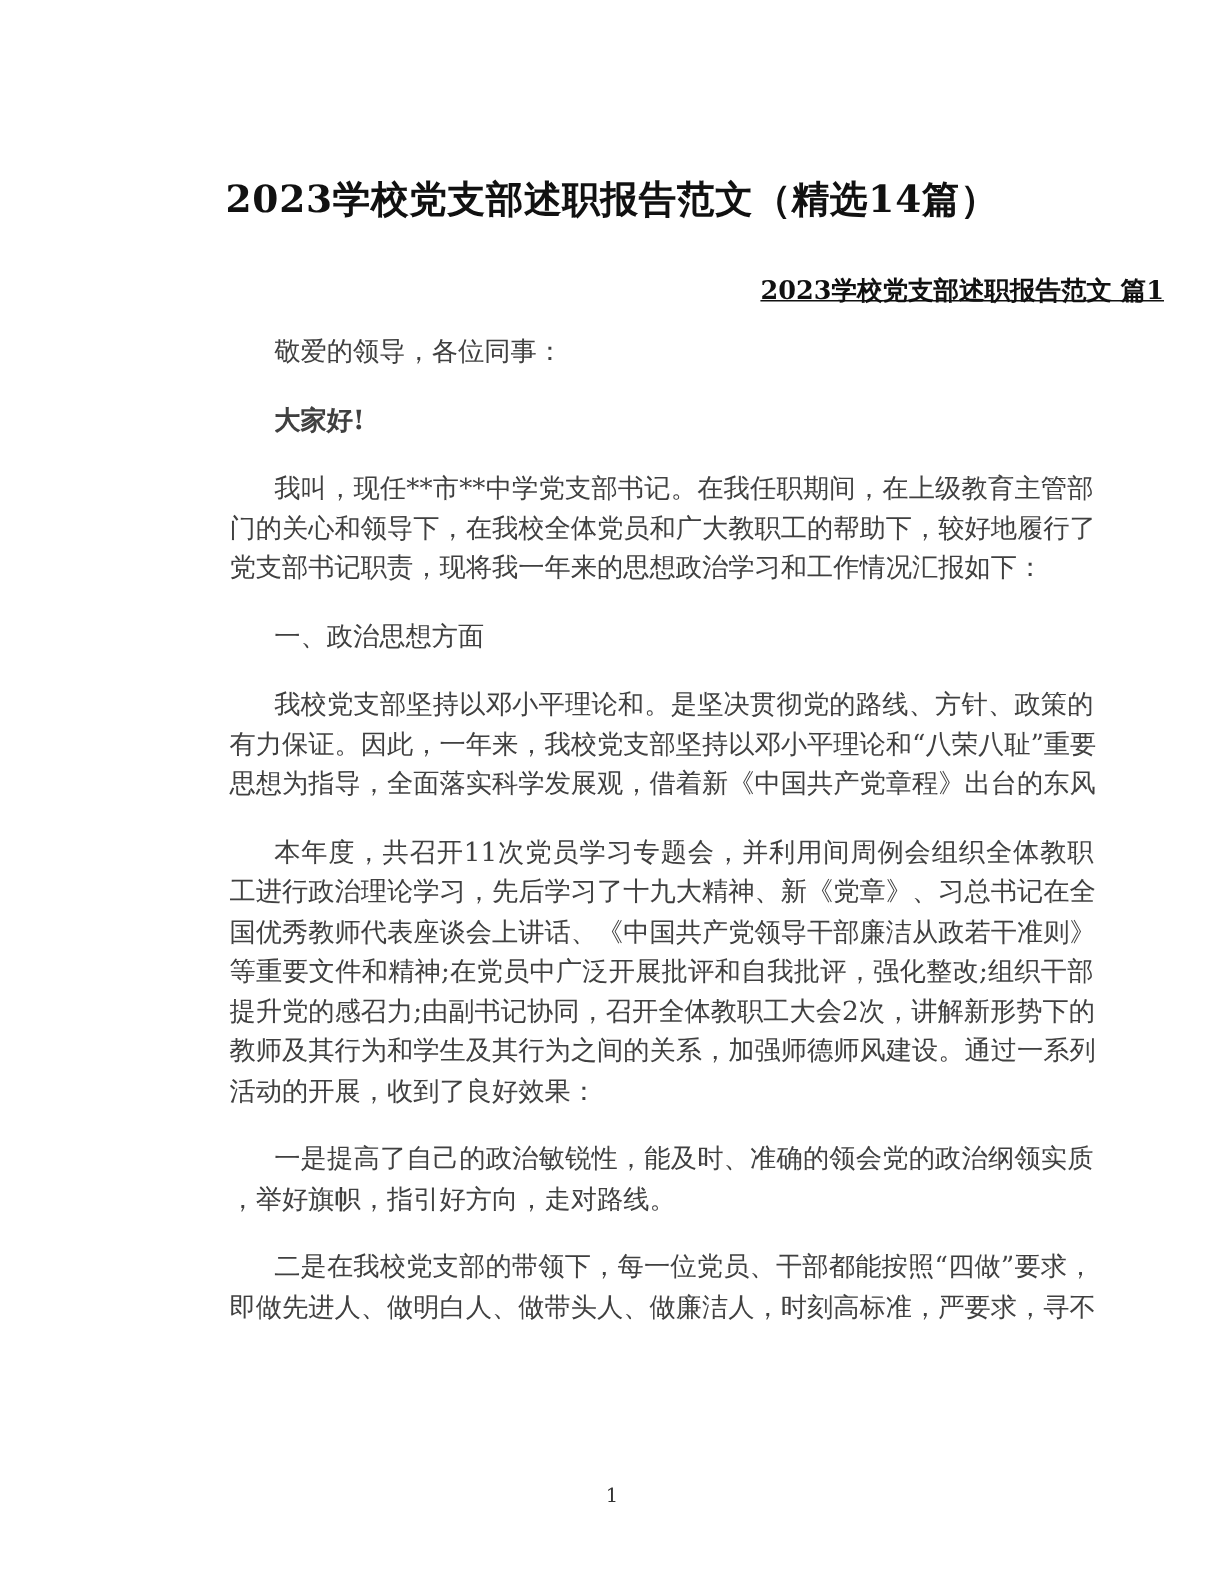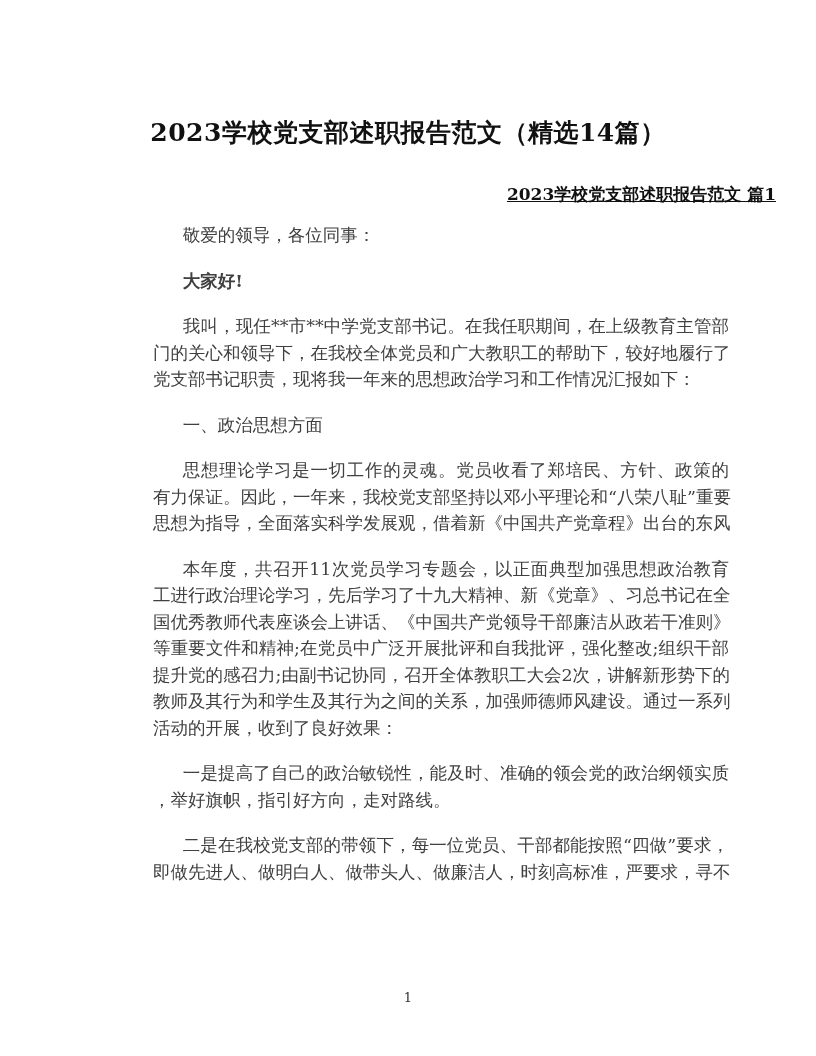--- a/index.html
+++ b/index.html
@@ -99,26 +99,26 @@
       </div>
       <div class="para" style="text-indent: 0px;">
         <span class="line" style="padding-left: 1.7em;">我叫，现任**市**中学党支部书记。在我任职期间，在上级教育主管部</span>
         <span class="line">门的关心和领导下，在我校全体党员和广大教职工的帮助下，较好地履行了</span>
         <span class="line last">党支部书记职责，现将我一年来的思想政治学习和工作情况汇报如下：</span>
       </div>
       <div class="para" style="text-indent: 0px;">
         <span class="line last" style="padding-left: 1.7em;">一、政治思想方面</span>
       </div>
       <div class="para" style="text-indent: 0px;">
-        <span class="line" style="padding-left: 1.7em;">思想理论学习是一切工作的灵魂。党员收看了郑培民、方针、政策的</span>
+        <span class="line" style="padding-left: 1.7em;">我校党支部坚持以邓小平理论和。是坚决贯彻党的路线、方针、政策的</span>
         <span class="line">有力保证。因此，一年来，我校党支部坚持以邓小平理论和“八荣八耻”重要</span>
         <span class="line">思想为指导，全面落实科学发展观，借着新《中国共产党章程》出台的东风</span>
       </div>
       <div class="para" style="text-indent: 0px;">
-        <span class="line" style="padding-left: 1.7em;">本年度，共召开11次党员学习专题会，以正面典型加强思想政治教育</span>
+        <span class="line" style="padding-left: 1.7em;">本年度，共召开11次党员学习专题会，并利用间周例会组织全体教职</span>
         <span class="line">工进行政治理论学习，先后学习了十九大精神、新《党章》、习总书记在全</span>
         <span class="line">国优秀教师代表座谈会上讲话、《中国共产党领导干部廉洁从政若干准则》</span>
         <span class="line">等重要文件和精神;在党员中广泛开展批评和自我批评，强化整改;组织干部</span>
         <span class="line">提升党的感召力;由副书记协同，召开全体教职工大会2次，讲解新形势下的</span>
         <span class="line">教师及其行为和学生及其行为之间的关系，加强师德师风建设。通过一系列</span>
         <span class="line last">活动的开展，收到了良好效果：</span>
       </div>
       <div class="para" style="text-indent: 0px;">
         <span class="line" style="padding-left: 1.7em;">一是提高了自己的政治敏锐性，能及时、准确的领会党的政治纲领实质</span>
         <span class="line last">，举好旗帜，指引好方向，走对路线。</span>

